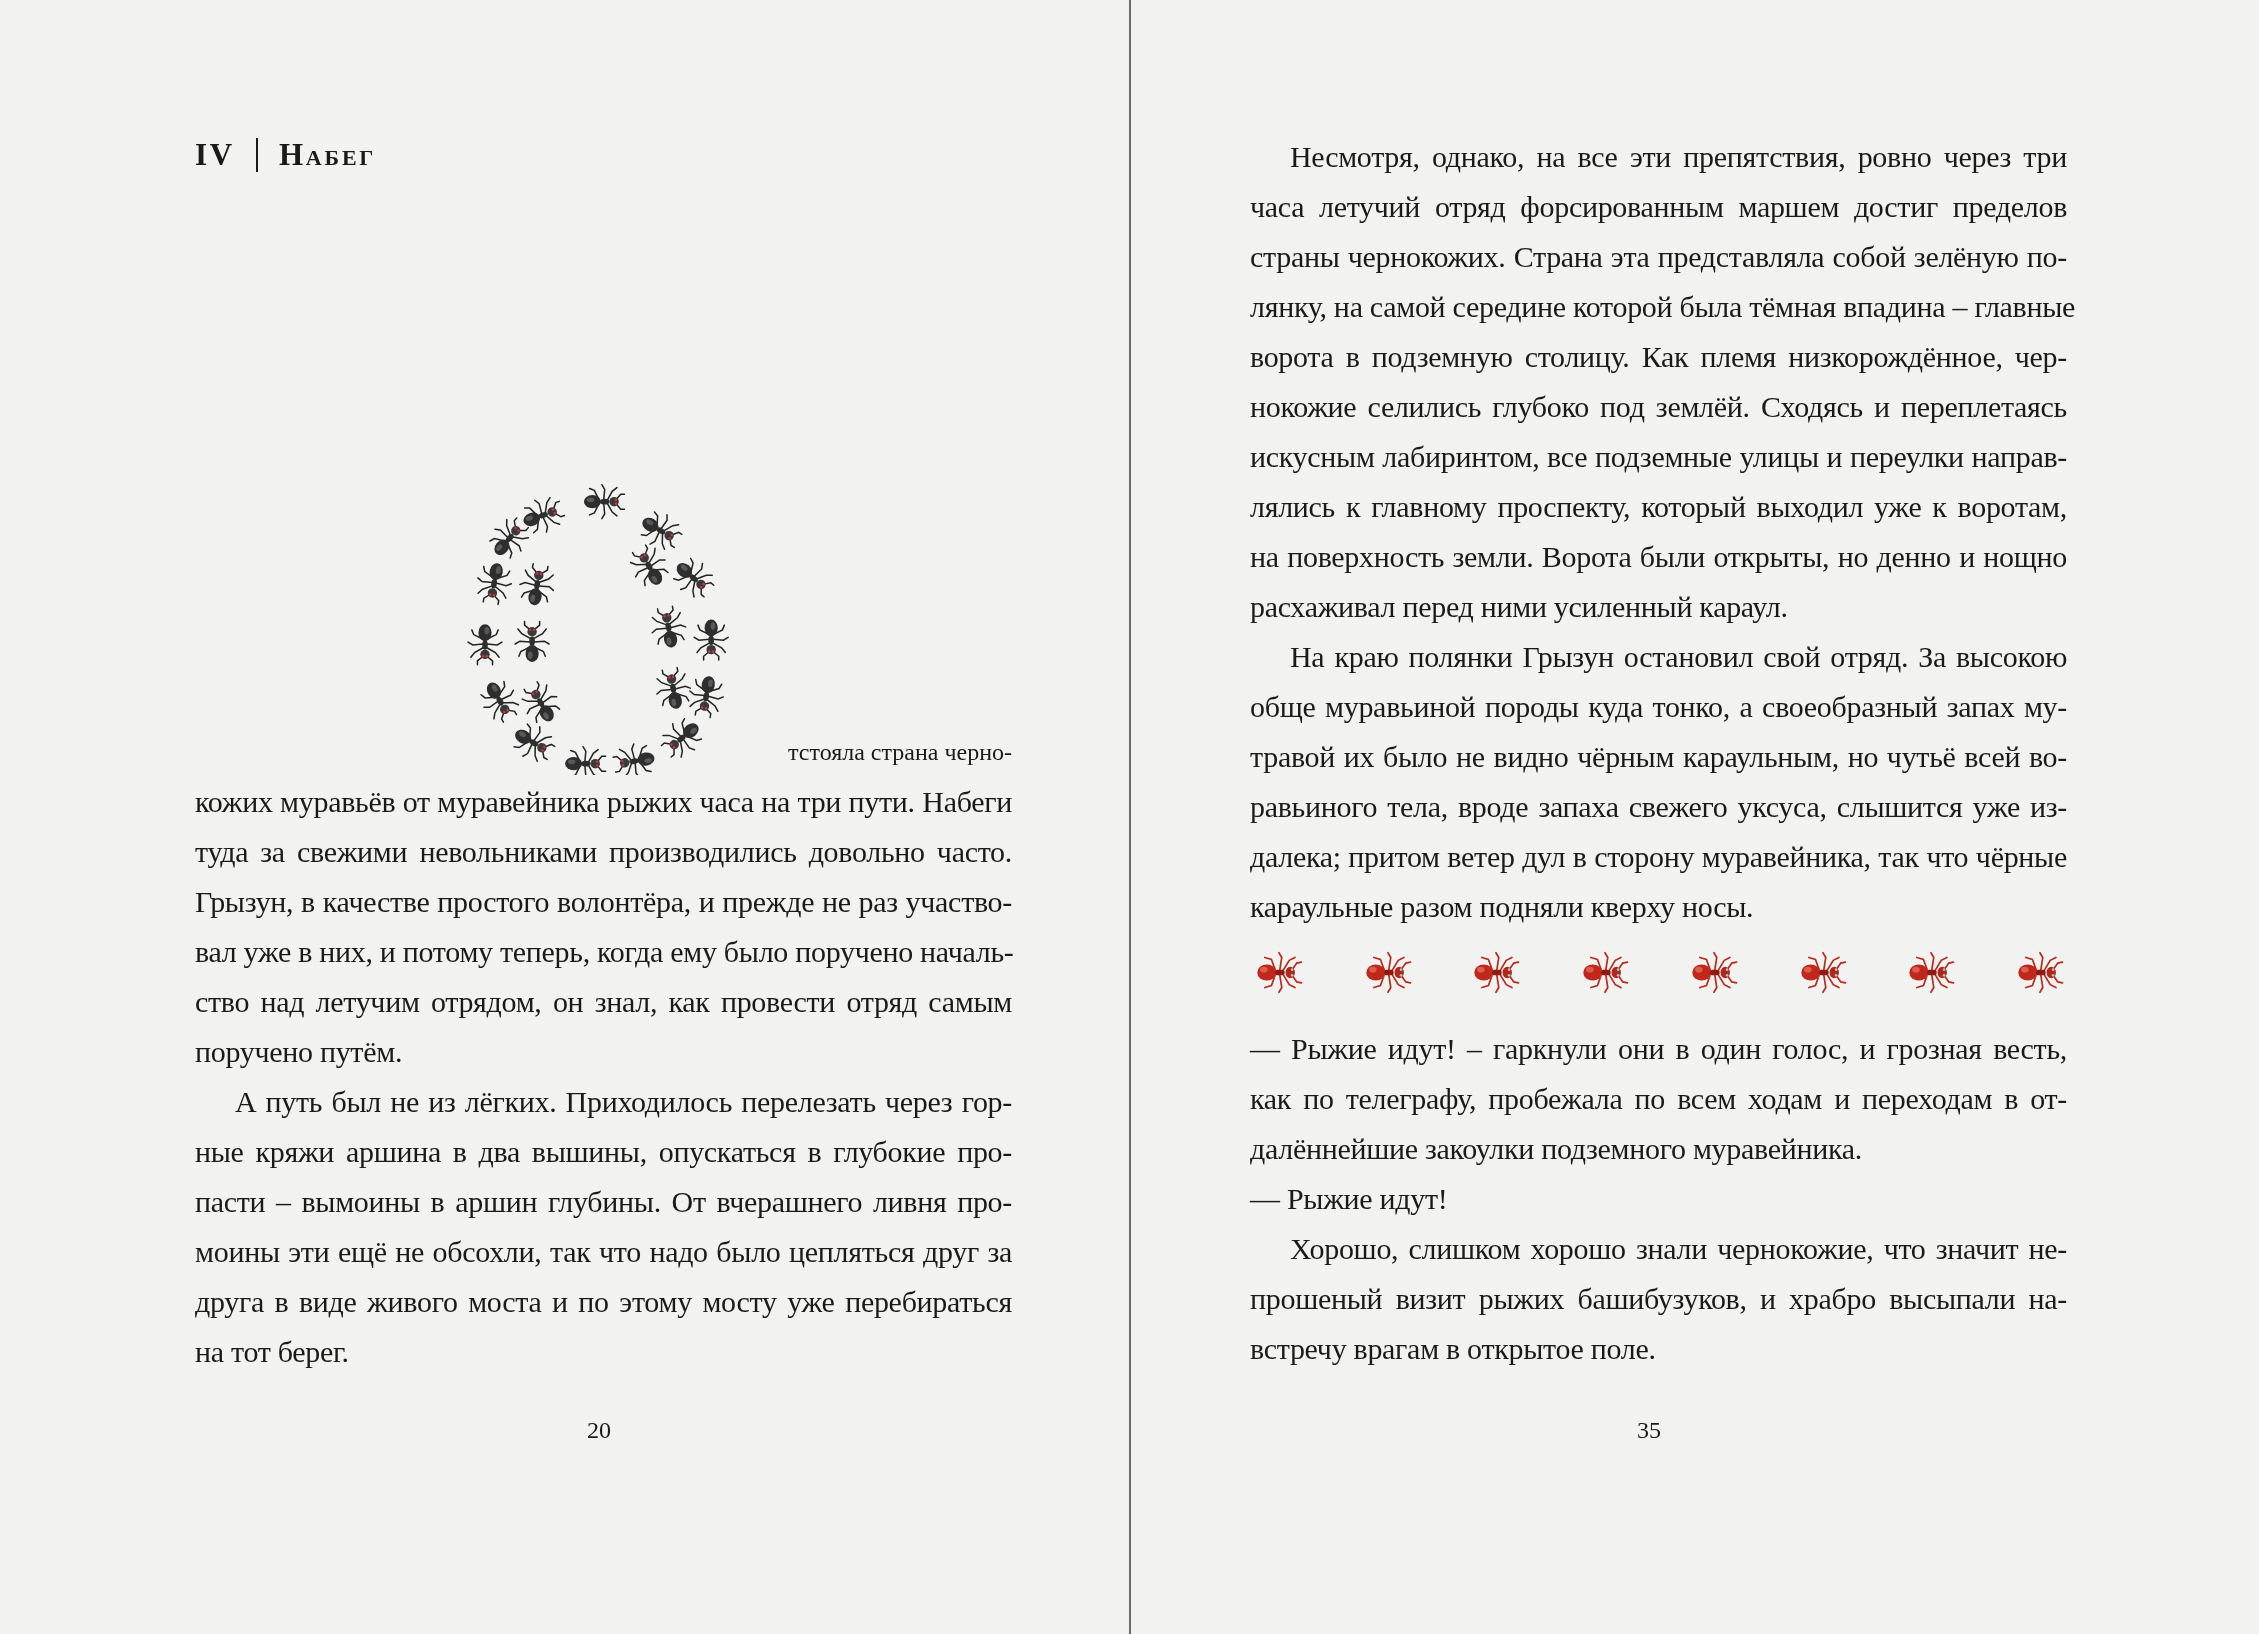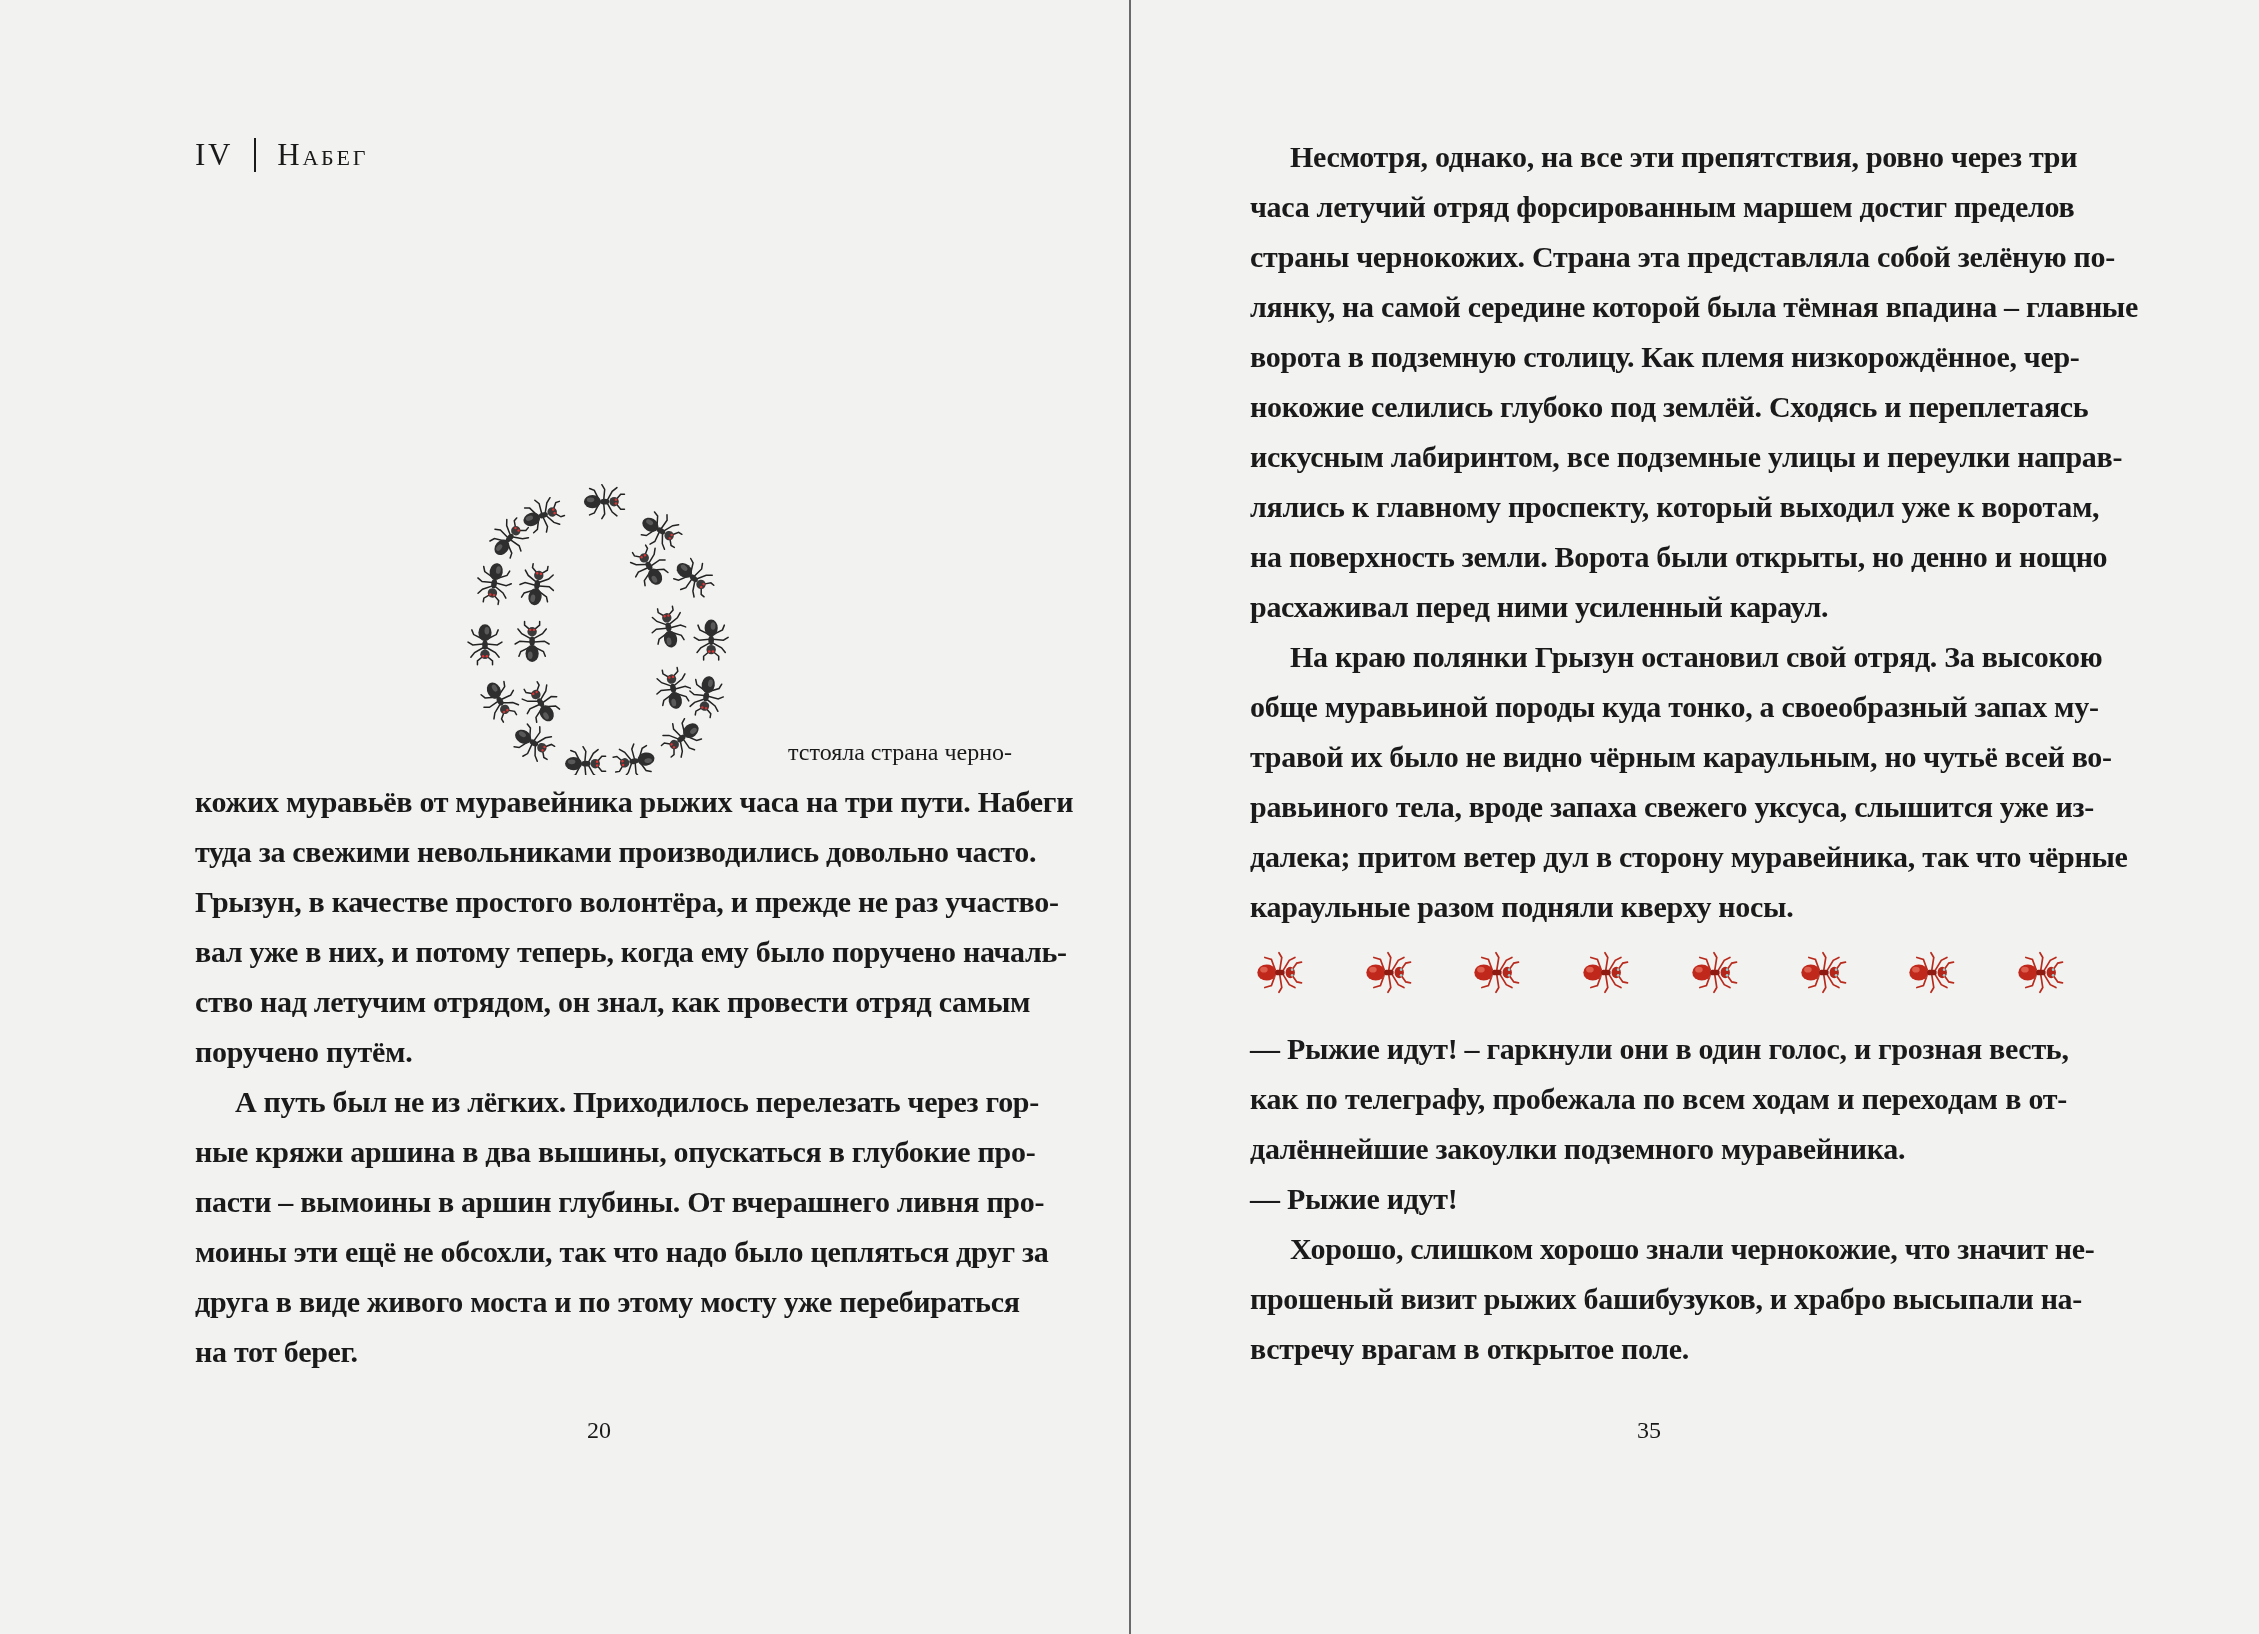--- a/index.html
+++ b/index.html
@@ -10,27 +10,27 @@
     color:#1a1a1a;
   }
   .page { position:absolute; top:0; height:1635px; width:1130px; }
   .page-left { left:0; }
   .page-right { left:1130px; }
   .gutter { position:absolute; left:1129px; top:0; width:1.9px; height:1635px; background:#6a6a6a; }
 
   .running-head {
     position:absolute; left:195px; top:137px;
     font-size:31px; letter-spacing:2.8px; font-variant:small-caps;
-    display:flex; align-items:center; gap:21px;
+    display:flex; align-items:center; gap:21px;font-weight:bold;
   }
   .running-head .sep { display:inline-block; width:1.9px; height:34px; background:#1a1a1a; }
 
   .text {
     position:absolute; font-size:30px; line-height:50px;
-    width:817px; text-align:justify; letter-spacing:-0.3px;font-weight:bold;
+    width:817px; text-align:justify; letter-spacing:-0.3px;
   }
   .line { display:block; height:50px; white-space:nowrap; text-align-last:justify; }
   .line.last { text-align-last:left; }
   .line.indent { padding-left:40px; }
 
   .left-text { left:195px; top:727px; }
   .right-text { left:120px; top:132px; }
 
   .dropcap {
     position:absolute; left:452px; top:464px; width:311px; height:311px;

